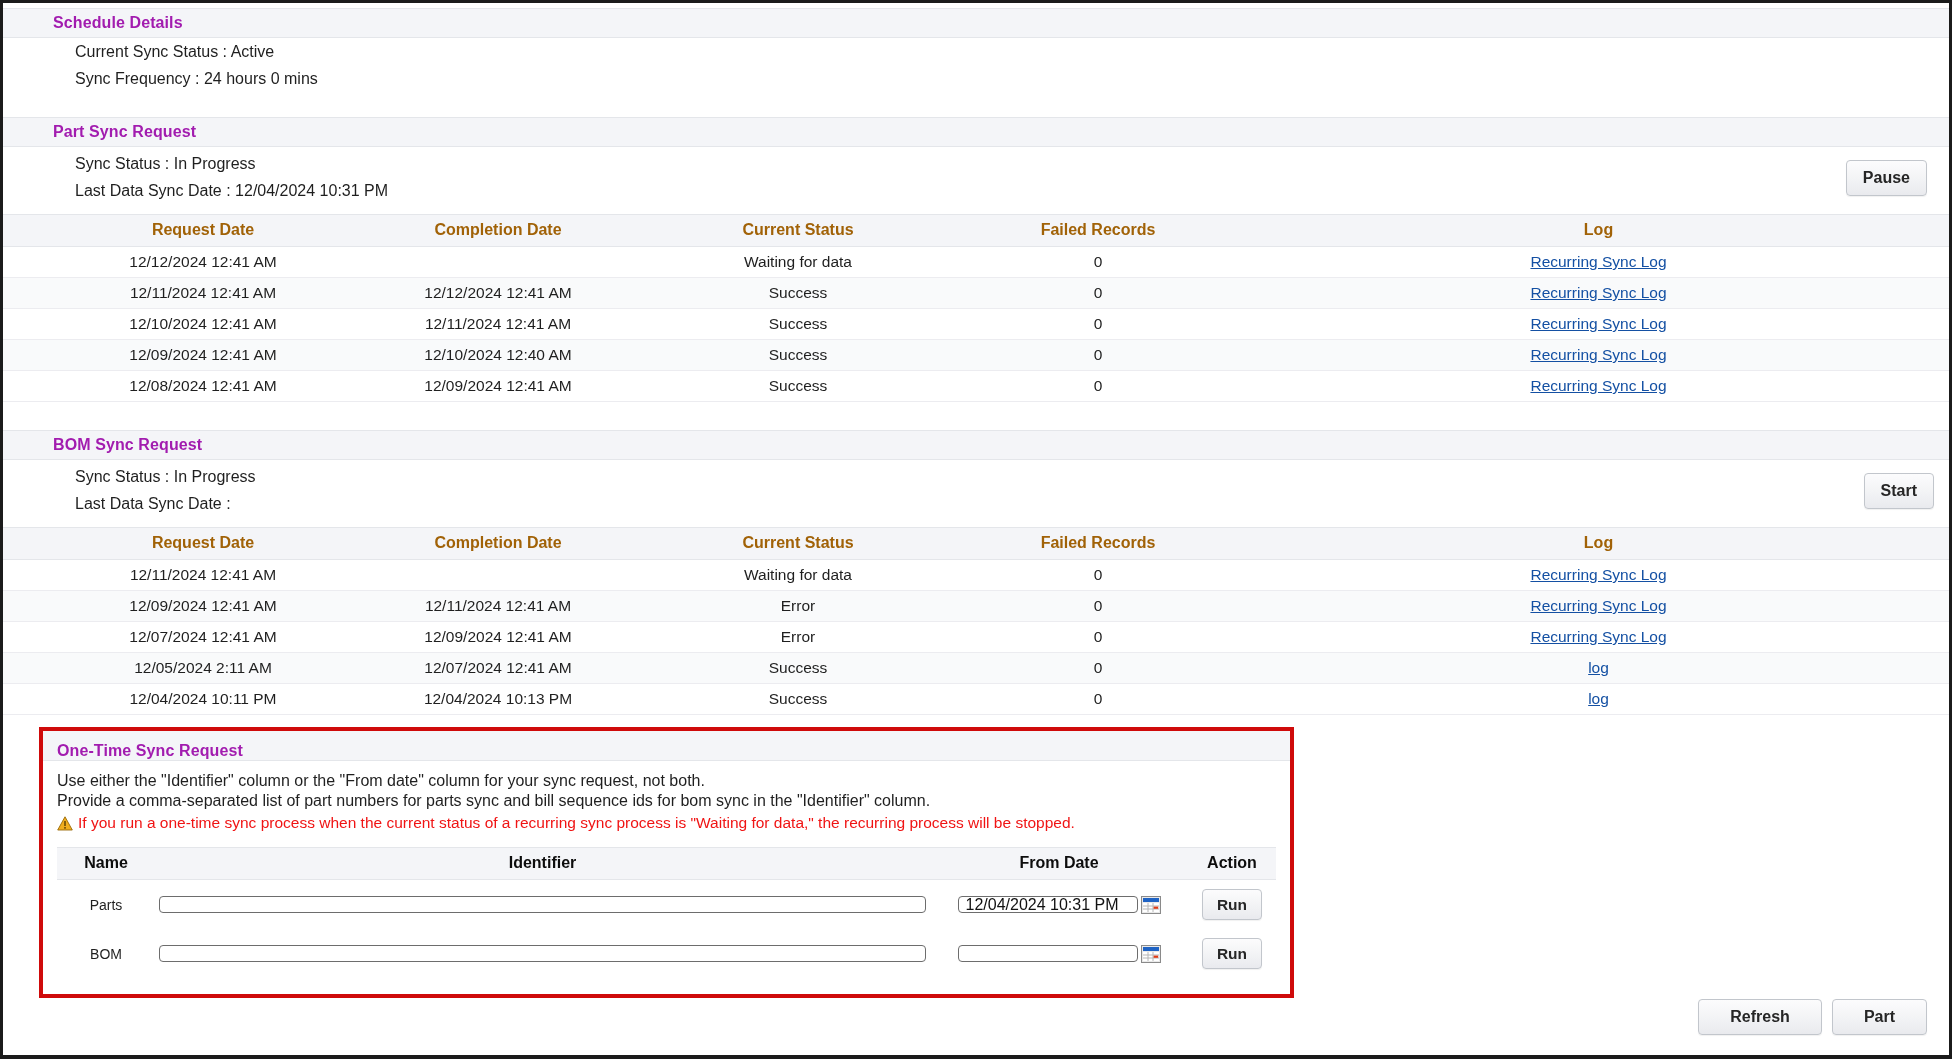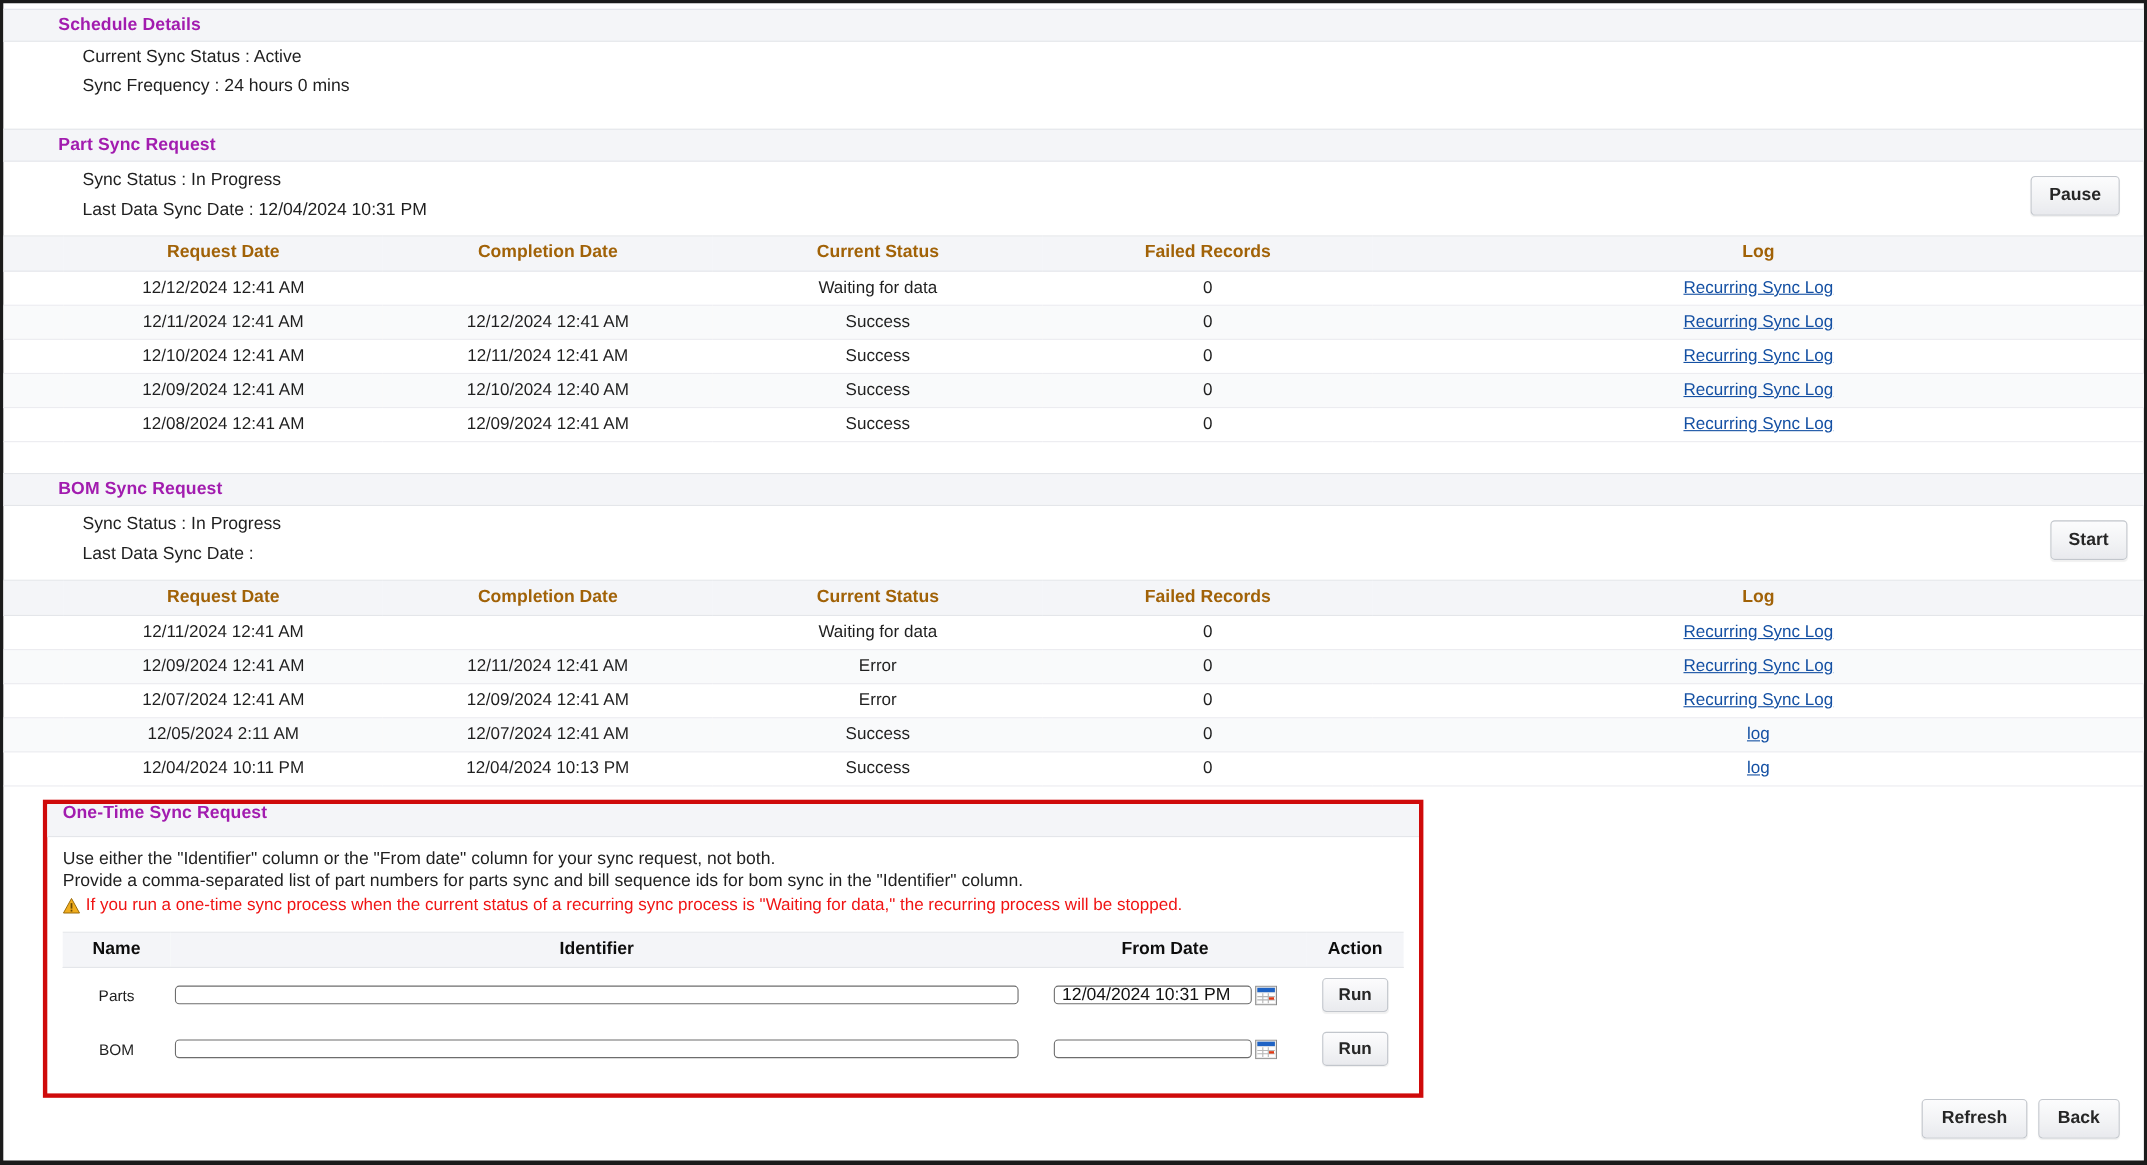--- a/index.html
+++ b/index.html
@@ -106,21 +106,21 @@
     width: 1255px;
     box-sizing: border-box;
     border: 4px solid #cf0a0a;
     background: #ffffff;
   }
   #onetime .ot-band {
     background: #f4f5f8;
     border-bottom: 1px solid #e4e6ea;
     height: 30px;
     display: flex;
-    align-items: flex-start;
+    align-items: flex-end;
     padding-left: 14px;
     box-sizing: border-box;
   }
   .ot-body { padding: 10px 14px 16px 14px; }
   .ot-note {
     font-size: 16px;
     color: #1f1f1f;
     line-height: 1.28;
   }
   .ot-warn {
@@ -184,21 +184,21 @@
     font-size: 15.5px;
     padding: 6px 14px;
   }
   #footer-btns {
     position: absolute;
     right: 22px;
     top: 996px;
     display: flex;
     gap: 10px;
   }
-  .btn-foot { padding: 8px 17px; }
+  .btn-foot { padding: 8px 31px; }
 </style>
 </head>
 <body>
 
 <div id="page">
 
   <div class="band" style="margin-top:5px;">
     <span class="band-title">Schedule Details</span>
   </div>
   <div style="height:6px"></div>
@@ -460,16 +460,16 @@
               <button class="btn btn-run">Run</button>
             </td>
           </tr>
         </tbody>
       </table>
     </div>
   </div>
 
   <div id="footer-btns">
     <button class="btn btn-foot">Refresh</button>
-    <button class="btn btn-foot">Back</button>
+    <button class="btn btn-foot">Part</button>
   </div>
 
 </div>
 
 </body></html>

